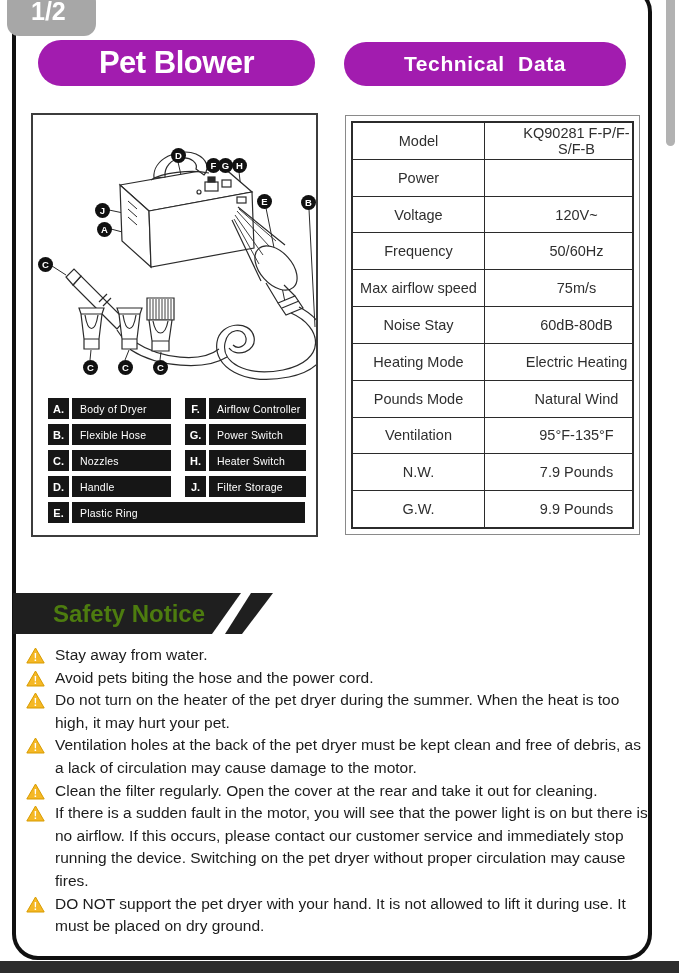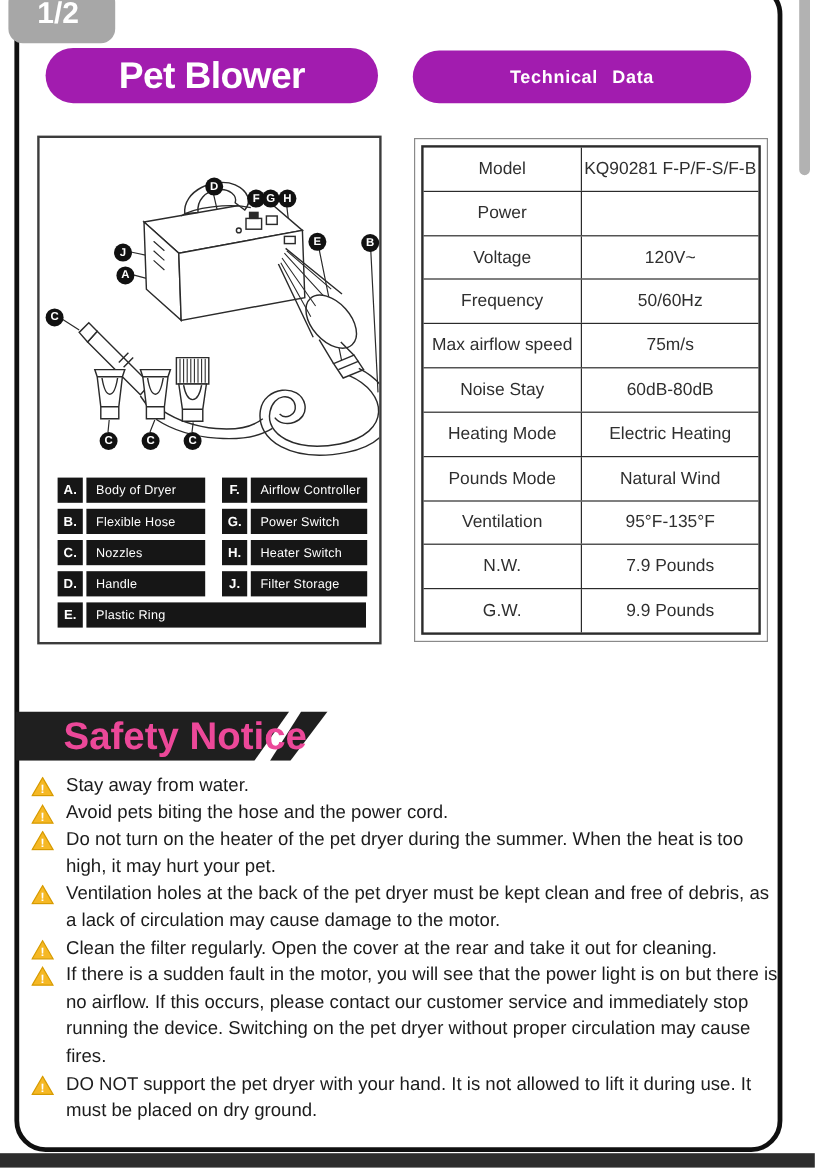--- a/index.html
+++ b/index.html
@@ -8,21 +8,21 @@
 
   
   .frame{position:absolute;left:12px;top:-14px;width:640px;height:974px;border:4px solid #101010;border-radius:26px;box-sizing:border-box;background:transparent;z-index:1;}
   .page-tab{position:absolute;left:7px;top:-10px;width:89px;height:46px;background:#a7a7a7;border-radius:12px;color:#ffffff;font-size:25px;font-weight:bold;line-height:42px;padding-left:24px;box-sizing:border-box;z-index:5;}
   .scrollbar{position:absolute;left:666px;top:-6px;width:9px;height:152px;background:#b2b2b2;border-radius:5px;z-index:6;}
   .bottom-strip{position:absolute;left:0;top:961px;width:679px;height:12px;background:#2d2d2d;z-index:6;}
 
   
   .pill{position:absolute;background:#a21caf;border-radius:23px;color:#ffffff;display:flex;align-items:center;justify-content:center;z-index:2;}
   .pill-left{left:38px;top:40px;width:277px;height:46px;font-size:31px;font-weight:bold;letter-spacing:-0.5px;}
-  .pill-right{left:344px;top:42px;width:282px;height:44px;font-size:15px;font-weight:bold;letter-spacing:0.6px;word-spacing:7px;}
+  .pill-right{left:344px;top:42px;width:282px;height:44px;font-size:21px;font-weight:bold;letter-spacing:0.6px;word-spacing:7px;}
 
   
   .diagram-box{position:absolute;left:31px;top:113px;width:287px;height:424px;border:2px solid #3c3c3c;box-sizing:border-box;background:#fff;z-index:2;}
   .diag-svg{position:absolute;left:0;top:0;width:283px;height:282px;}
   .callout-layer{position:absolute;left:0;top:0;width:283px;height:282px;}
   .co{position:absolute;width:15px;height:15px;border-radius:50%;background:#111;color:#fff;font-size:9.5px;font-weight:bold;display:flex;align-items:center;justify-content:center;}
   .co:nth-child(1){left:138px;top:33px;}
   .co:nth-child(2){left:173px;top:43px;}
   .co:nth-child(3){left:185px;top:43px;}
   .co:nth-child(4){left:199px;top:43px;}
@@ -44,28 +44,28 @@
   .lg-key{width:21px;height:21px;background:#161616;color:#fff;font-size:11px;font-weight:bold;display:flex;align-items:center;justify-content:center;flex:0 0 21px;}
   .lg-bar{height:21px;background:#161616;color:#fff;font-size:10.5px;font-weight:normal;display:flex;align-items:center;padding-left:8px;box-sizing:border-box;margin-left:3px;letter-spacing:0.2px;}
   .lg-col.left .lg-bar{width:99px;}
   .lg-col.right .lg-bar{width:97px;}
   .lg-bottom{position:absolute;left:15px;top:104px;display:flex;height:21px;}
   .lg-bottom .lg-bar{width:233px;}
 
   
   .table-box{position:absolute;left:345px;top:115px;width:295px;height:420px;border:1px solid #8a8a8a;box-sizing:border-box;background:#fff;z-index:2;}
   .t-table{position:absolute;left:5px;top:5px;width:283px;height:408px;border:2px solid #2b2b2b;box-sizing:border-box;display:flex;flex-direction:column;}
-  .t-row{display:flex;flex:1;border-top:1.6px solid #2b2b2b;}
+  .t-row{display:flex;flex:1;border-top:1.6px solid #2b2b2b;gap:36px;}
   .t-row:first-child{border-top:none;}
   .t-label{width:131px;border-right:1.6px solid #2b2b2b;display:flex;align-items:center;justify-content:center;font-size:14.5px;color:#2f2f2f;text-align:center;}
   .t-value{flex:1;display:flex;align-items:center;justify-content:center;font-size:14.5px;color:#2f2f2f;text-align:center;}
 
   
   .safety-banner{position:absolute;left:13px;top:593px;width:262px;height:41px;z-index:3;}
-  .safety-title{position:absolute;left:40px;top:0;height:41px;line-height:41px;color:#ec4899;font-size:32px;font-weight:bold;z-index:4;}
+  .safety-title{position:absolute;left:40px;top:0;height:41px;line-height:41px;color:#4d7c0f;font-size:24px;font-weight:bold;z-index:4;}
 
   
   .safety-list{position:absolute;left:26px;top:644px;width:622px;z-index:2;}
   .s-item{display:flex;align-items:flex-start;}
   .s-icon{flex:0 0 19px;margin-top:3px;}
   .s-text{margin-left:10px;font-size:15.5px;line-height:22.6px;color:#1c1c1c;}
 </style>
 </head>
 <body>
 

